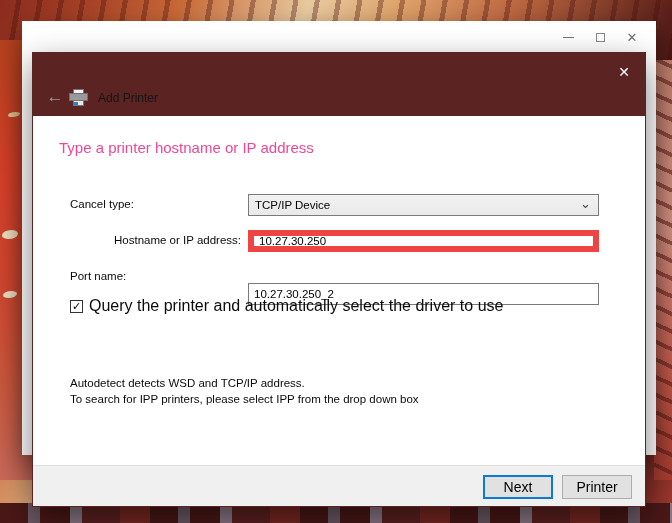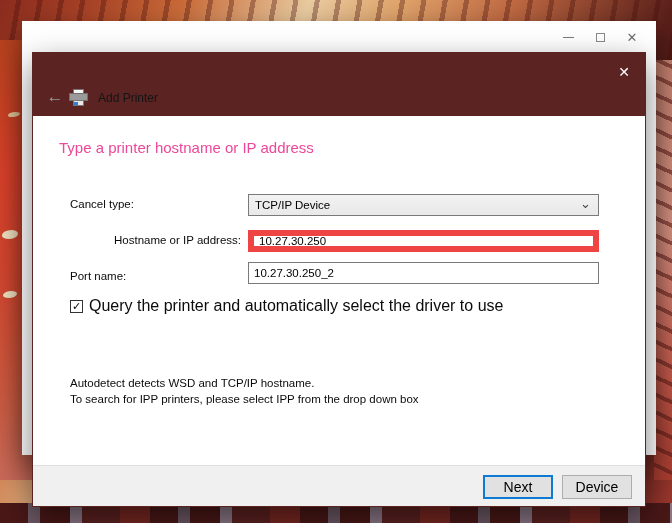--- a/index.html
+++ b/index.html
@@ -134,33 +134,33 @@
     <span>TCP/IP Device</span>
     <span class="chev">⌄</span>
   </div>
 
   <div class="form-label" style="top:181px;padding-left:44px;">Hostname or IP address:</div>
   <div class="field" style="top:177px;">
     <input class="txt-input focused" type="text" value="10.27.30.250" style="">
   </div>
 
   <div class="form-label" style="top:217px;">Port name:</div>
-  <div class="field" style="top:209px;">
+  <div class="field" style="top:230px;">
     <input class="txt-input" type="text" value="10.27.30.250_2" style="">
   </div>
 
   <div class="chk-row">
     <span class="chk-box">
       <span>✓</span>
     </span>
     <span class="chk-label">Query the printer and automatically select the driver to use</span>
   </div>
 
   <div class="info-block">
-    <div>Autodetect detects WSD and TCP/IP hostname.</div>
+    <div>Autodetect detects WSD and TCP/IP address.</div>
     <div>To search for IPP printers, please select IPP from the drop down box</div>
   </div>
 
   <div class="dlg-footer">
     <div class="btn btn-next">Next</div>
-    <div class="btn btn-cancel">Device</div>
+    <div class="btn btn-cancel">Printer</div>
   </div>
 </div>
 
 </body></html>

